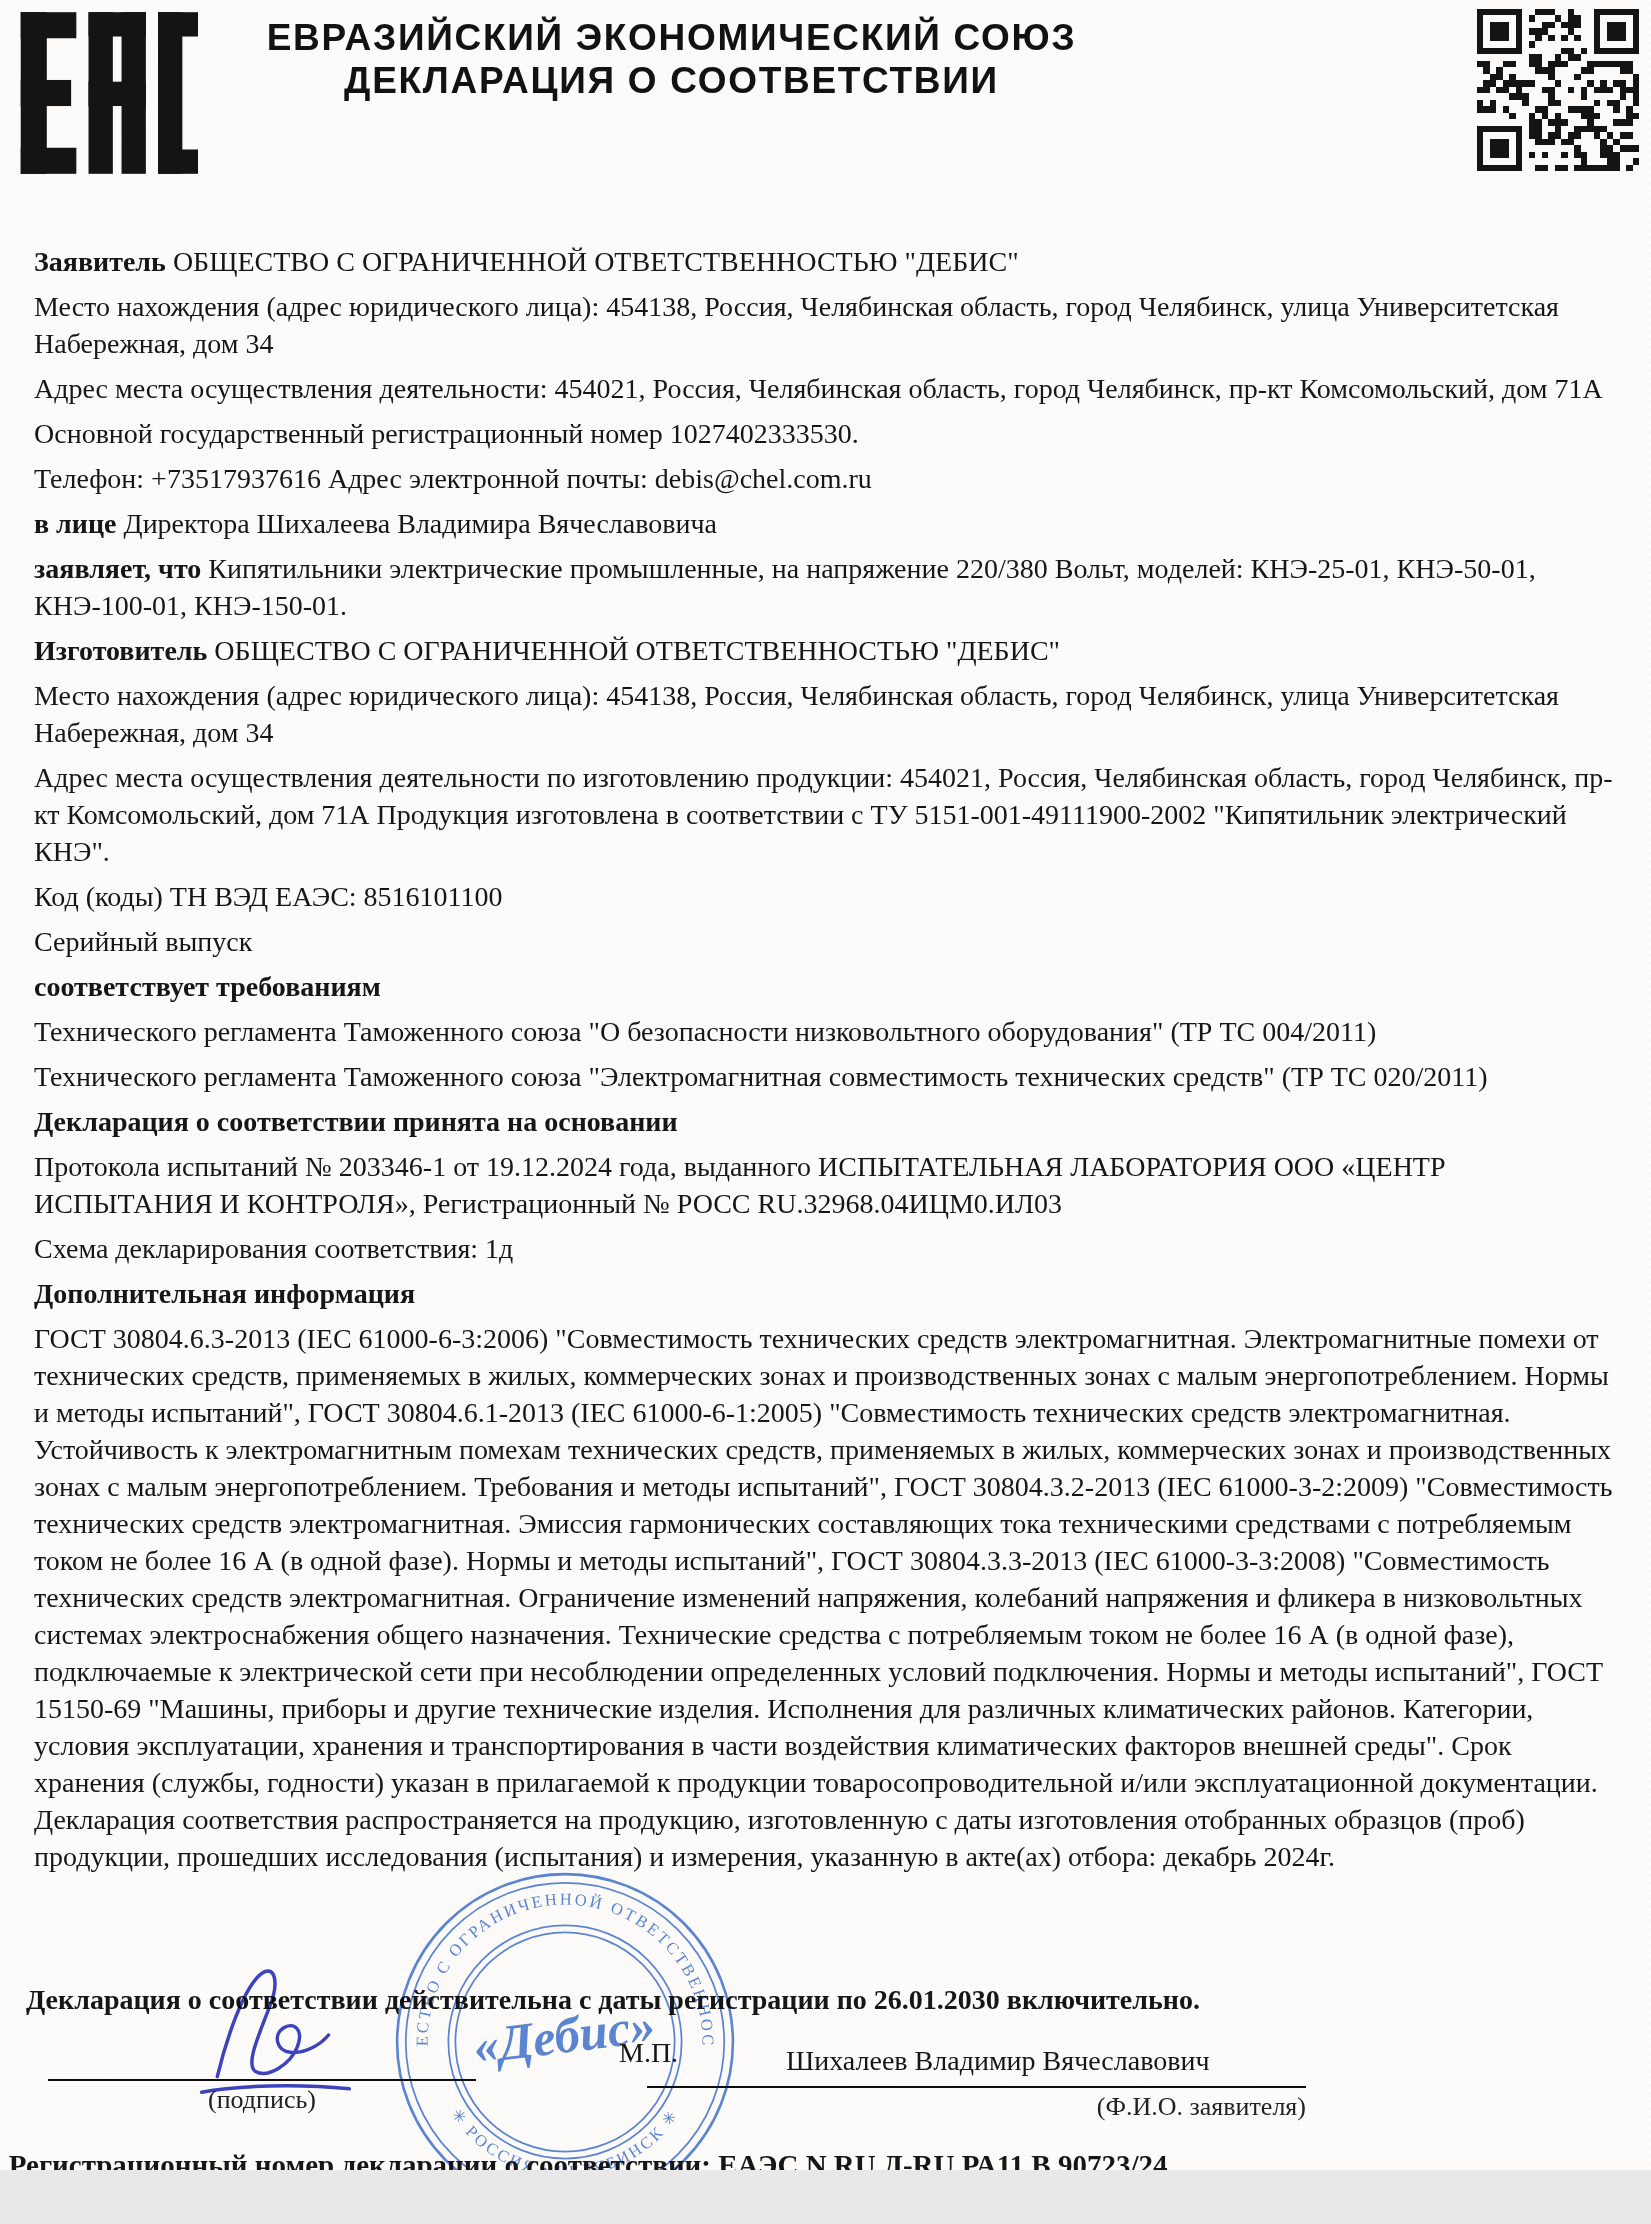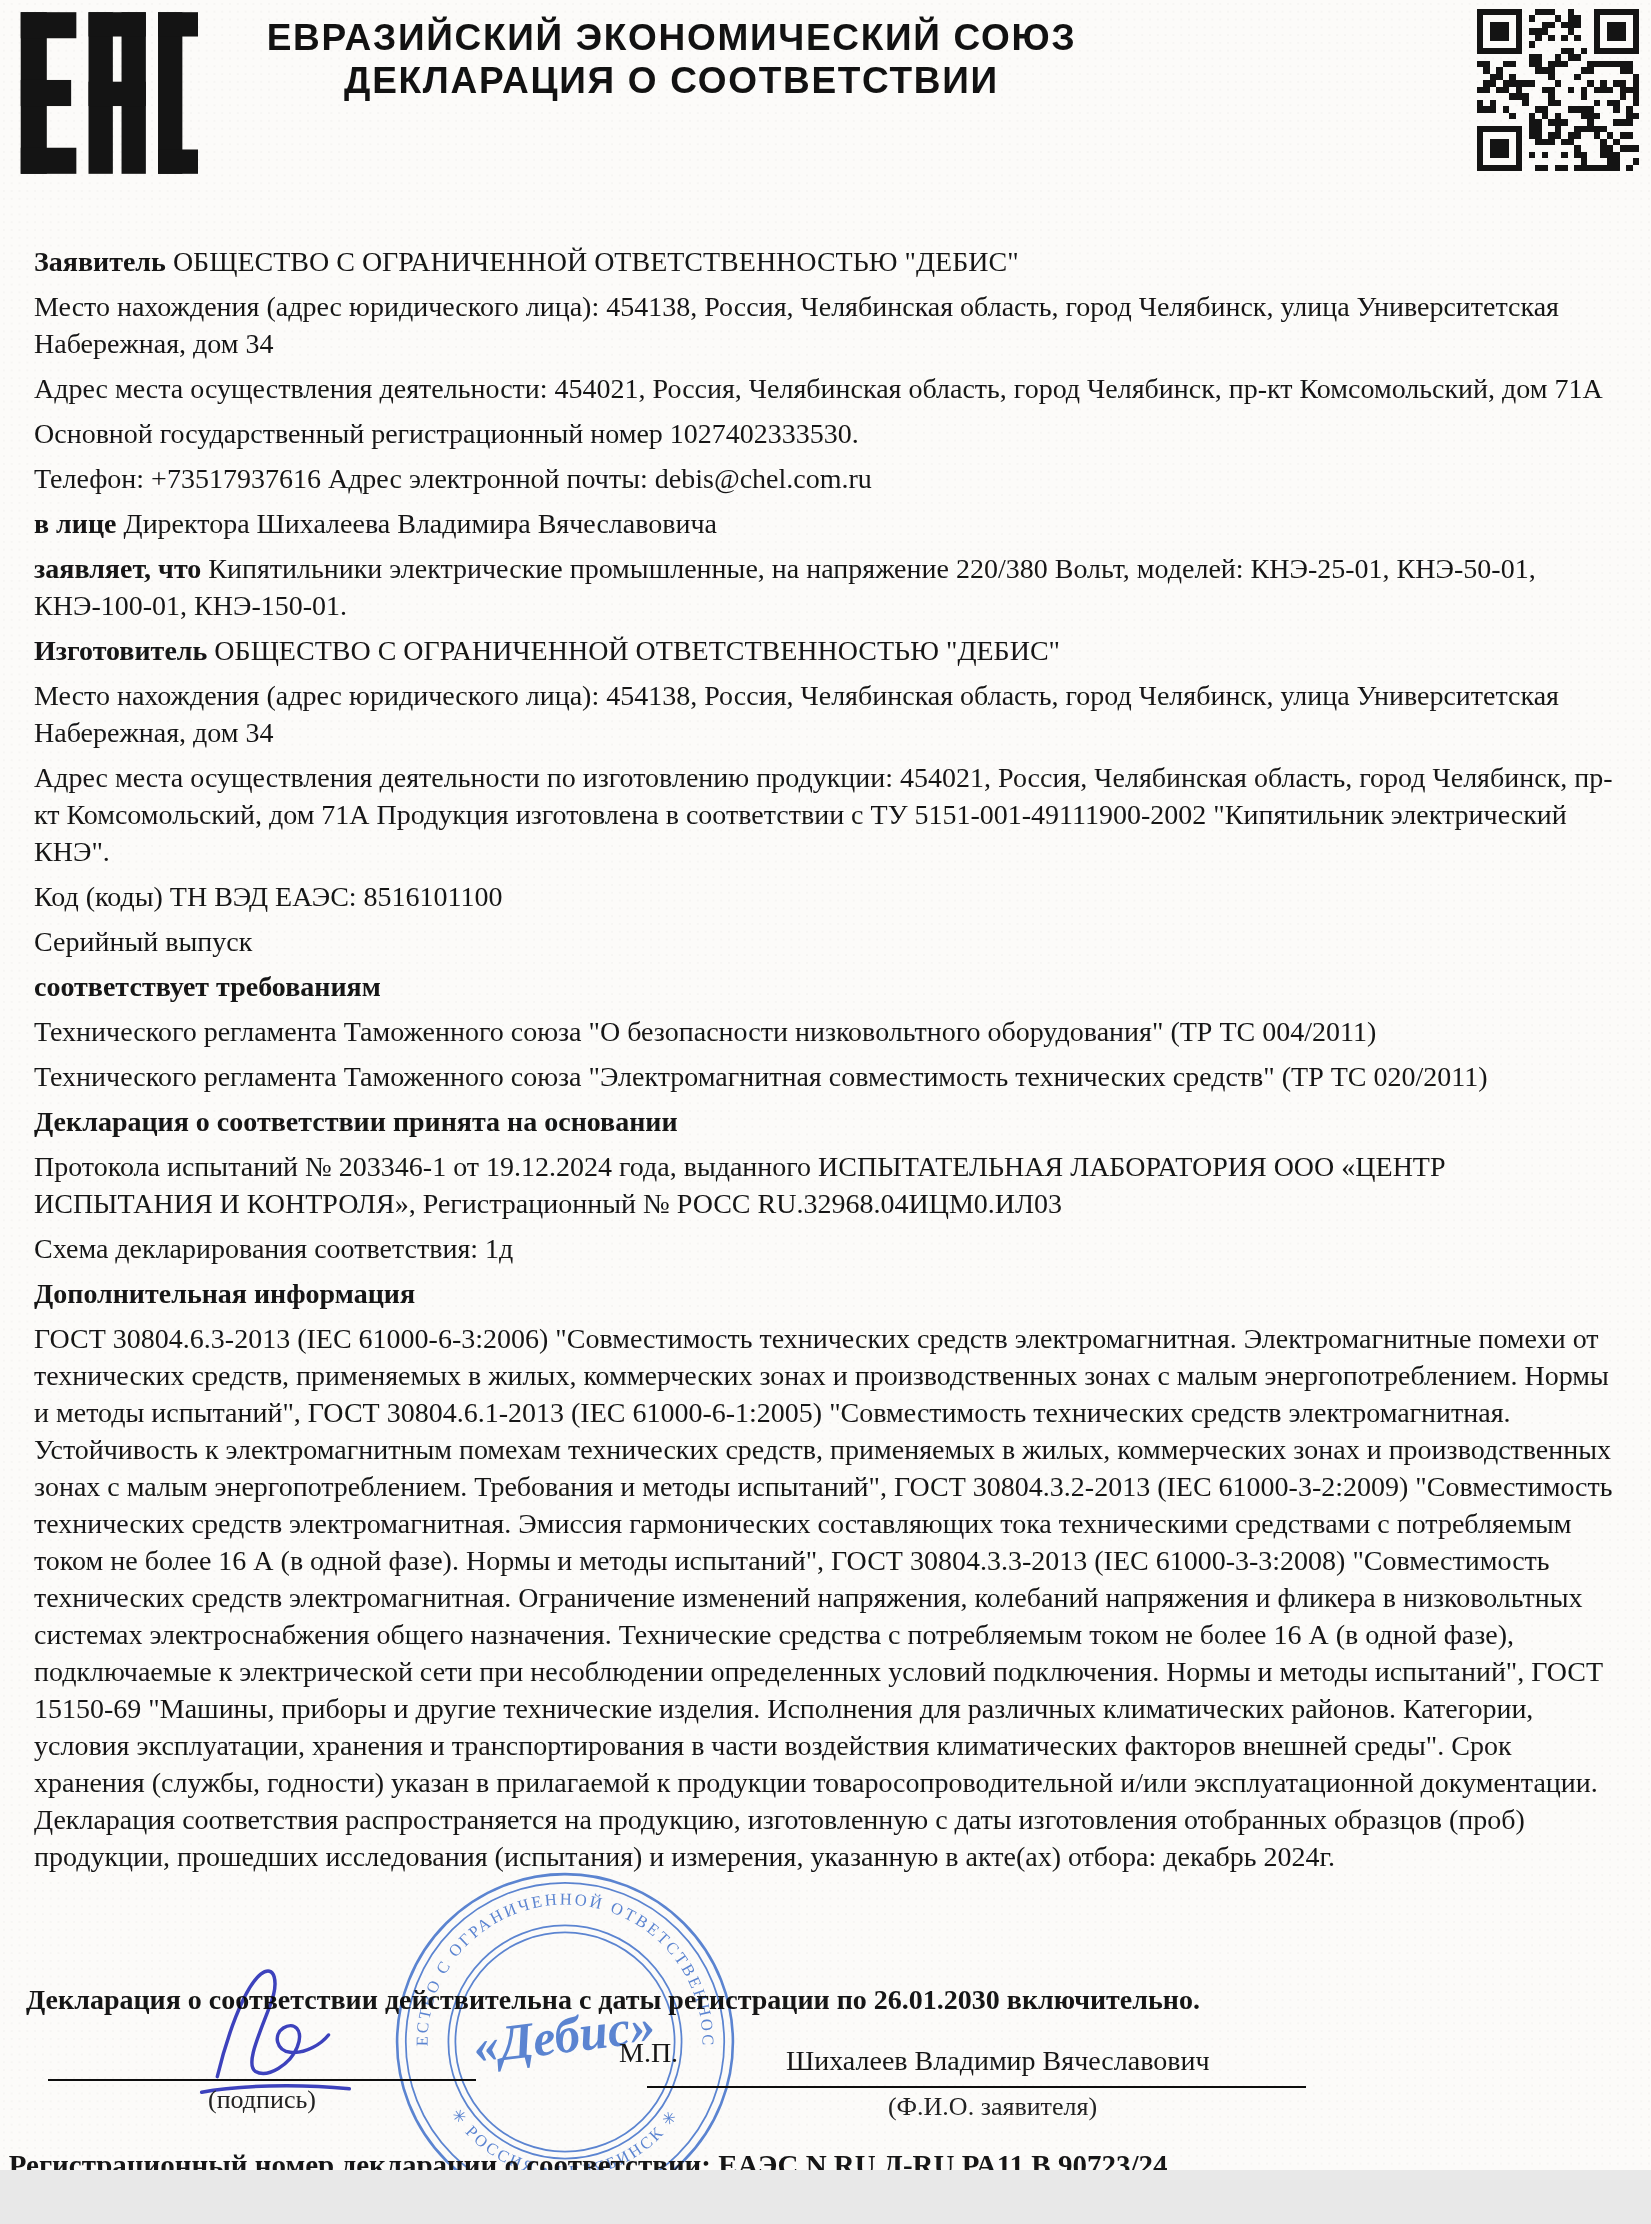--- a/index.html
+++ b/index.html
@@ -30,21 +30,21 @@
   .mt15{margin-top:13px;} .mt16{margin-top:14px;} .mt17{margin-top:14.8px;}
   .mt19{margin-top:16.5px;} .mt52{margin-top:45px;} .mt6{margin-top:5.2px;}
   
   .validity{position:absolute;left:26px;top:1981px;width:1608px;font-weight:bold;}
   .mp{position:absolute;left:619px;top:2034px;}
   .fio{position:absolute;left:786px;top:2030px;width:521px;margin-top:12px;}
   .sig-line{position:absolute;left:48px;top:2079px;width:428px;border-top:2.6px solid #0d0d0d;}
   .fio-line{position:absolute;left:647px;top:2086px;width:659px;border-top:2.6px solid #0d0d0d;}
   .caption{position:absolute;font-size:26px;line-height:22.6px;text-align:center;color:#222;}
   .cap-sig{left:48px;top:2089px;width:428px;}
-  .cap-fio{left:663px;top:2096px;width:659px;}
+  .cap-fio{left:647px;top:2096px;width:659px;text-align:right;}
   .footer-line{position:absolute;left:8.7px;width:1634px;font-weight:bold;font-size:29px;}
   .footer-reg{top:2131px;margin-top:16px;}
   .footer-date{top:2169px;}
   
   .stamp{position:absolute;left:391px;top:1868px;width:348px;height:348px;
          mix-blend-mode:multiply;opacity:.9;pointer-events:none;}
   .stamp text{fill:#4a79d2;}
   .signature{position:absolute;left:193px;top:1962px;width:165px;height:139px;
              mix-blend-mode:multiply;pointer-events:none;}
 </style>

